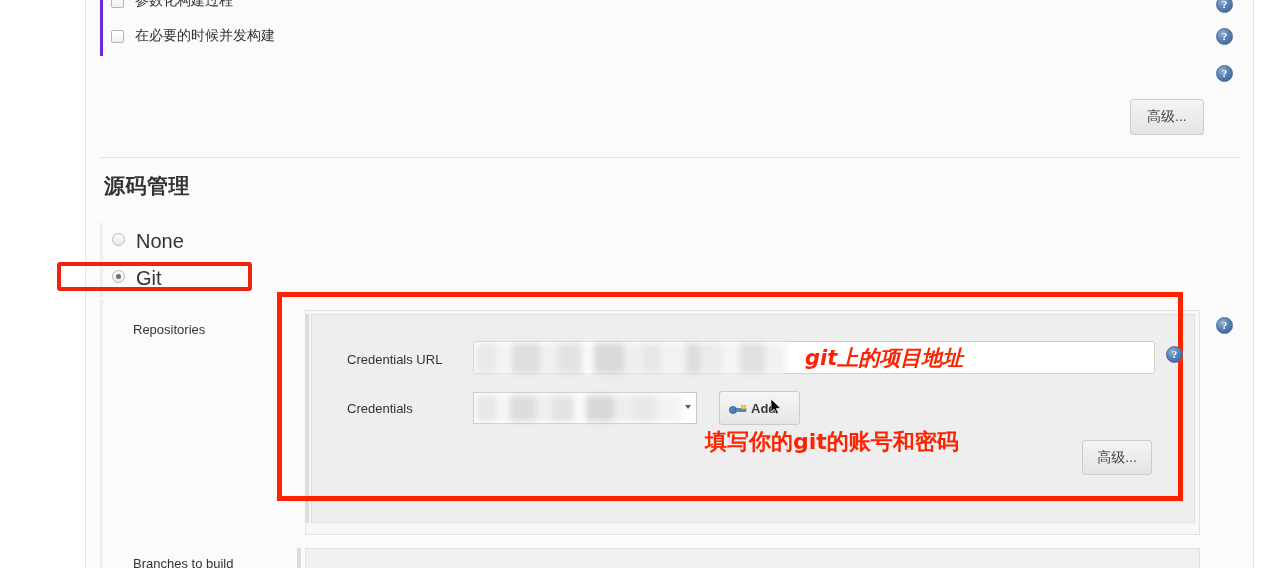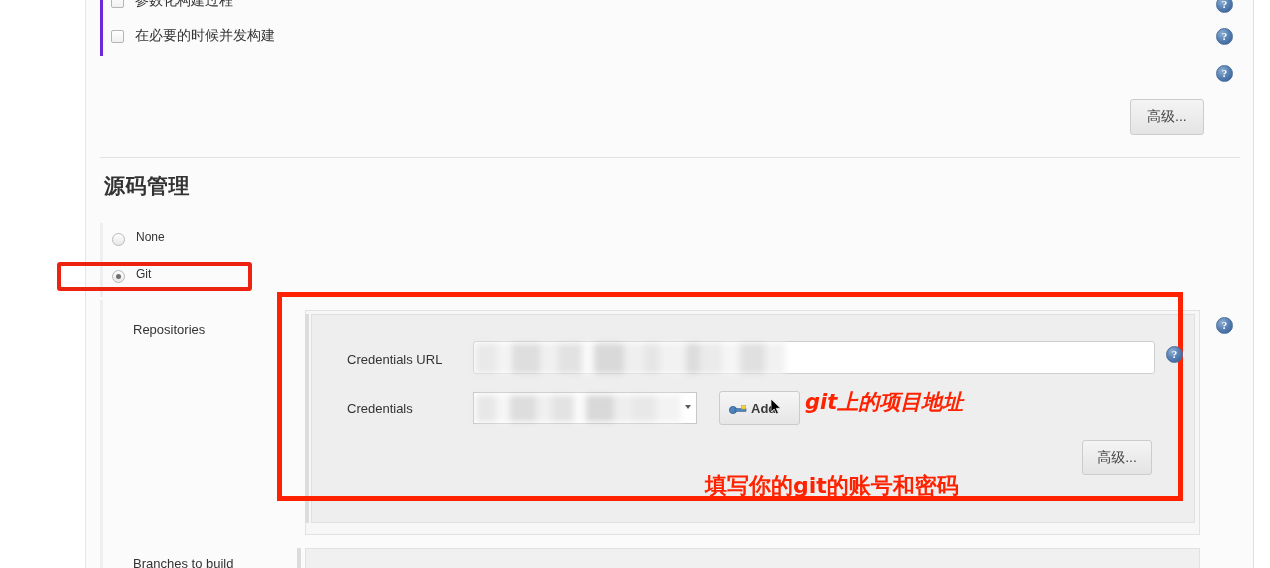--- a/index.html
+++ b/index.html
@@ -172,21 +172,21 @@
     top: 3px;
     width: 5px;
     height: 5px;
     border-radius: 50%;
     background: #6f6f6f;
   }
   .radio-label {
     position: absolute;
     left: 33px;
     top: 7px;
-    font-size: 12px;
+    font-size: 20px;
     color: #333333;
   }
 
   
   #git-highlight {
     position: absolute;
     left: 57px;
     top: 262px;
     width: 195px;
     height: 29px;
@@ -358,21 +358,20 @@
   }
 
   
   .annot {
     position: absolute;
     color: #ff2200;
     font-weight: bold;
     white-space: nowrap;
     z-index: 30;
     font-family: "DejaVu Sans", "Liberation Sans", sans-serif;
-    margin-top: 44px;
   }
   #annot-url {
     left: 805px;
     top: 344px;
     font-size: 21px;
     font-style: italic;
   }
   #annot-cred {
     left: 705px;
     top: 427px;

